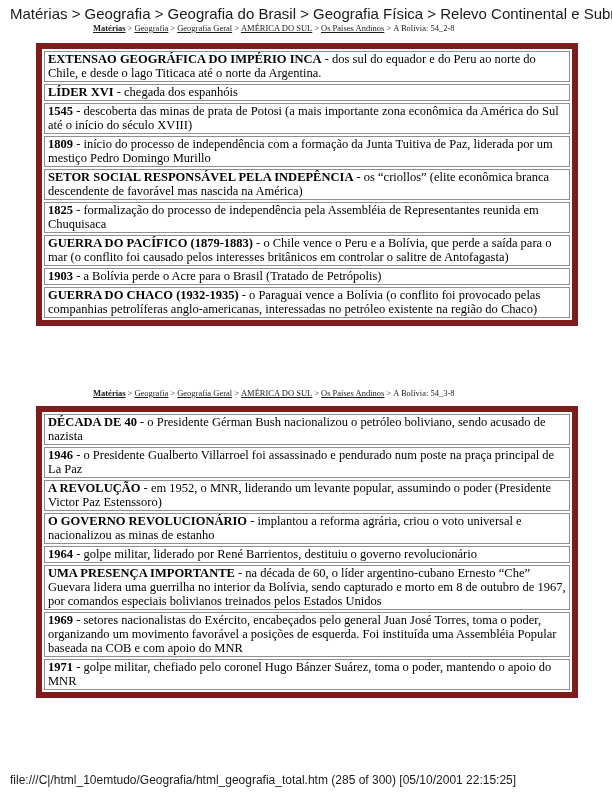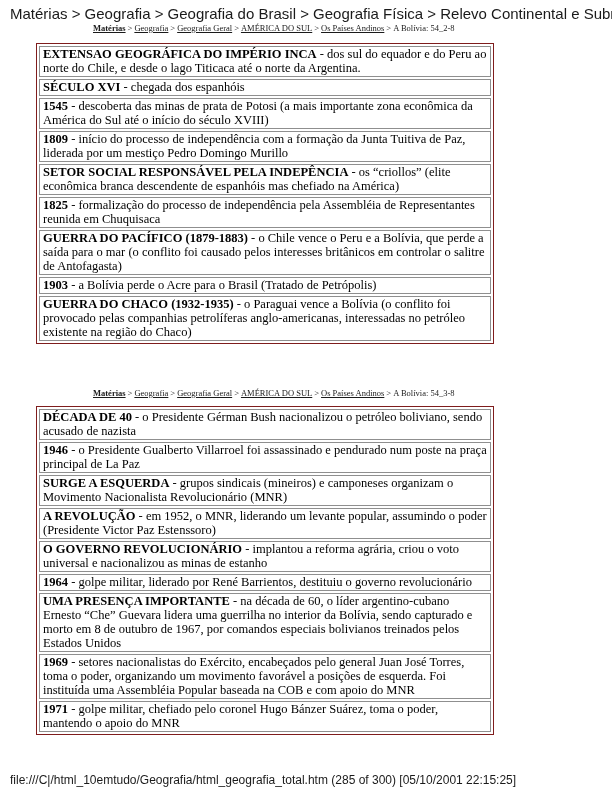--- a/index.html
+++ b/index.html
@@ -20,23 +20,23 @@
     position: absolute; left: 57px;
     font-family: "Liberation Serif", serif;
     font-size: 8.5px; color: #1a1a1a; white-space: nowrap;
   }
   #breadcrumb-1 { top: 23px; }
   #breadcrumb-2 { top: 388px; }
   .bc-link { text-decoration: underline; cursor: pointer; }
   .bc-bold { font-weight: bold; padding-left: 36px; }
   .bc-sep { margin: 0 2px; }
   table.facts {
-    position: absolute; left: 36px; width: 458px;
+    position: absolute; left: 36px; width: 542px;
     border-collapse: separate; border-spacing: 2px;
-    border: 1px solid #7f1d1d;
+    border: 6px solid #7f1d1d;
     background: #ffffff;
   }
   #table-1 { top: 43px; }
   #table-2 { top: 406px; }
   table.facts td {
     border: 1px solid #8f8f8f;
     padding: 0px 3px 1px 3px;
     font-size: 12.5px;
     line-height: 14px;
     vertical-align: top;
@@ -56,30 +56,30 @@
 <div class="breadcrumb" id="breadcrumb-1">
   <span class="bc-link bc-bold">Matérias</span><span class="bc-sep">&gt;</span><span class="bc-link">Geografia</span><span class="bc-sep">&gt;</span><span class="bc-link">Geografia Geral</span><span class="bc-sep">&gt;</span><span class="bc-link">AMÉRICA DO SUL</span><span class="bc-sep">&gt;</span><span class="bc-link">Os Países Andinos</span><span class="bc-sep">&gt;</span><span class="bc-current">A Bolívia: 54_2-8</span>
 </div>
 
 <table class="facts" id="table-1">
   <tbody>
     <tr>
         <td><b>EXTENSAO GEOGRÁFICA DO IMPÉRIO INCA</b> <span>- dos sul do equador e do Peru ao norte do Chile, e desde o lago Titicaca até o norte da Argentina.</span></td>
       </tr>
     <tr>
-        <td><b>SÉCULO XVI</b> <span>- chegada dos espanhóis</span></td>
+        <td><b>LÍDER XVI</b> <span>- chegada dos espanhóis</span></td>
       </tr>
     <tr>
         <td><b>1545</b> <span>- descoberta das minas de prata de Potosi (a mais importante zona econômica da América do Sul até o início do século XVIII)</span></td>
       </tr>
     <tr>
         <td><b>1809</b> <span>- início do processo de independência com a formação da Junta Tuitiva de Paz, liderada por um mestiço Pedro Domingo Murillo</span></td>
       </tr>
     <tr>
-        <td><b>SETOR SOCIAL RESPONSÁVEL PELA INDEPÊNCIA</b> <span>- os “criollos” (elite econômica branca descendente de espanhóis mas chefiado na América)</span></td>
+        <td><b>SETOR SOCIAL RESPONSÁVEL PELA INDEPÊNCIA</b> <span>- os “criollos” (elite econômica branca descendente de favorável mas nascida na América)</span></td>
       </tr>
     <tr>
         <td><b>1825</b> <span>- formalização  do processo de independência pela Assembléia de Representantes reunida em Chuquisaca</span></td>
       </tr>
     <tr>
         <td><b>GUERRA DO PACÍFICO (1879-1883)</b> <span>- o Chile vence o Peru e a Bolívia, que perde a saída para o mar (o conflito foi causado pelos interesses britânicos em controlar o salitre de Antofagasta)</span></td>
       </tr>
     <tr>
         <td><b>1903</b> <span>- a Bolívia perde o Acre para o Brasil (Tratado de Petrópolis)</span></td>
       </tr>
@@ -95,23 +95,20 @@
 
 <table class="facts" id="table-2">
   <tbody>
     <tr>
         <td><b>DÉCADA DE 40</b> <span>- o Presidente Gérman Bush nacionalizou o petróleo boliviano, sendo acusado de nazista</span></td>
       </tr>
     <tr>
         <td><b>1946</b> <span>- o Presidente Gualberto Villarroel foi assassinado e pendurado num poste na praça principal de La Paz</span></td>
       </tr>
     <tr>
-        <td><b>SURGE A ESQUERDA</b> <span>- grupos sindicais (mineiros) e camponeses organizam o Movimento Nacionalista Revolucionário (MNR)</span></td>
-      </tr>
-    <tr>
         <td><b>A REVOLUÇÃO</b> <span>- em 1952, o MNR, liderando um levante popular, assumindo o poder (Presidente Victor Paz Estenssoro)</span></td>
       </tr>
     <tr>
         <td><b>O GOVERNO REVOLUCIONÁRIO</b> <span>- implantou a reforma agrária, criou o voto universal e nacionalizou as minas de estanho</span></td>
       </tr>
     <tr>
         <td><b>1964</b> <span>- golpe militar, liderado por René Barrientos, destituiu o governo revolucionário</span></td>
       </tr>
     <tr>
         <td><b>UMA PRESENÇA IMPORTANTE</b> <span>- na década de 60, o líder argentino-cubano Ernesto “Che” Guevara lidera uma guerrilha no interior da Bolívia, sendo capturado e morto em 8 de outubro de 1967, por comandos especiais bolivianos treinados pelos Estados Unidos</span></td>

